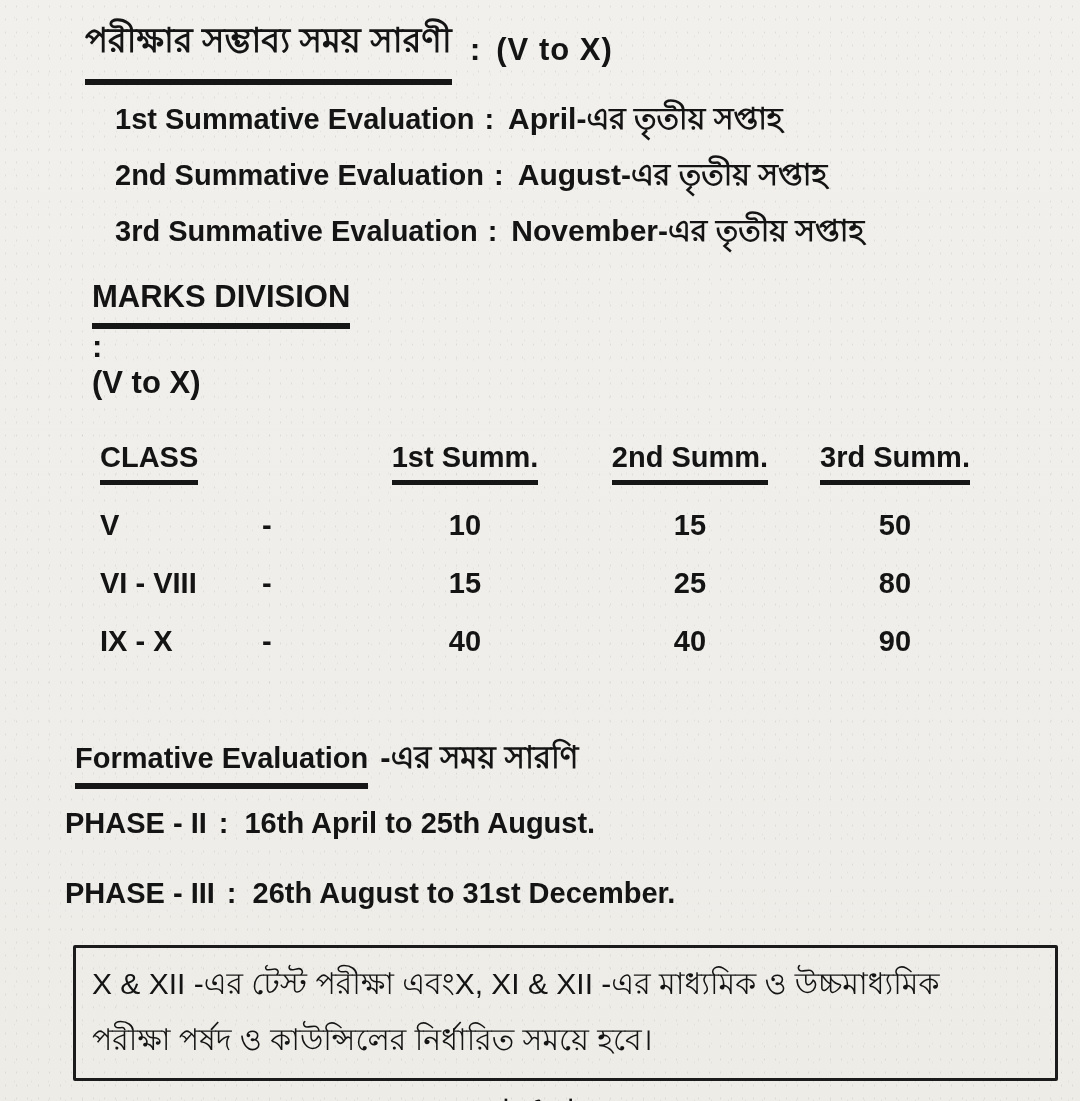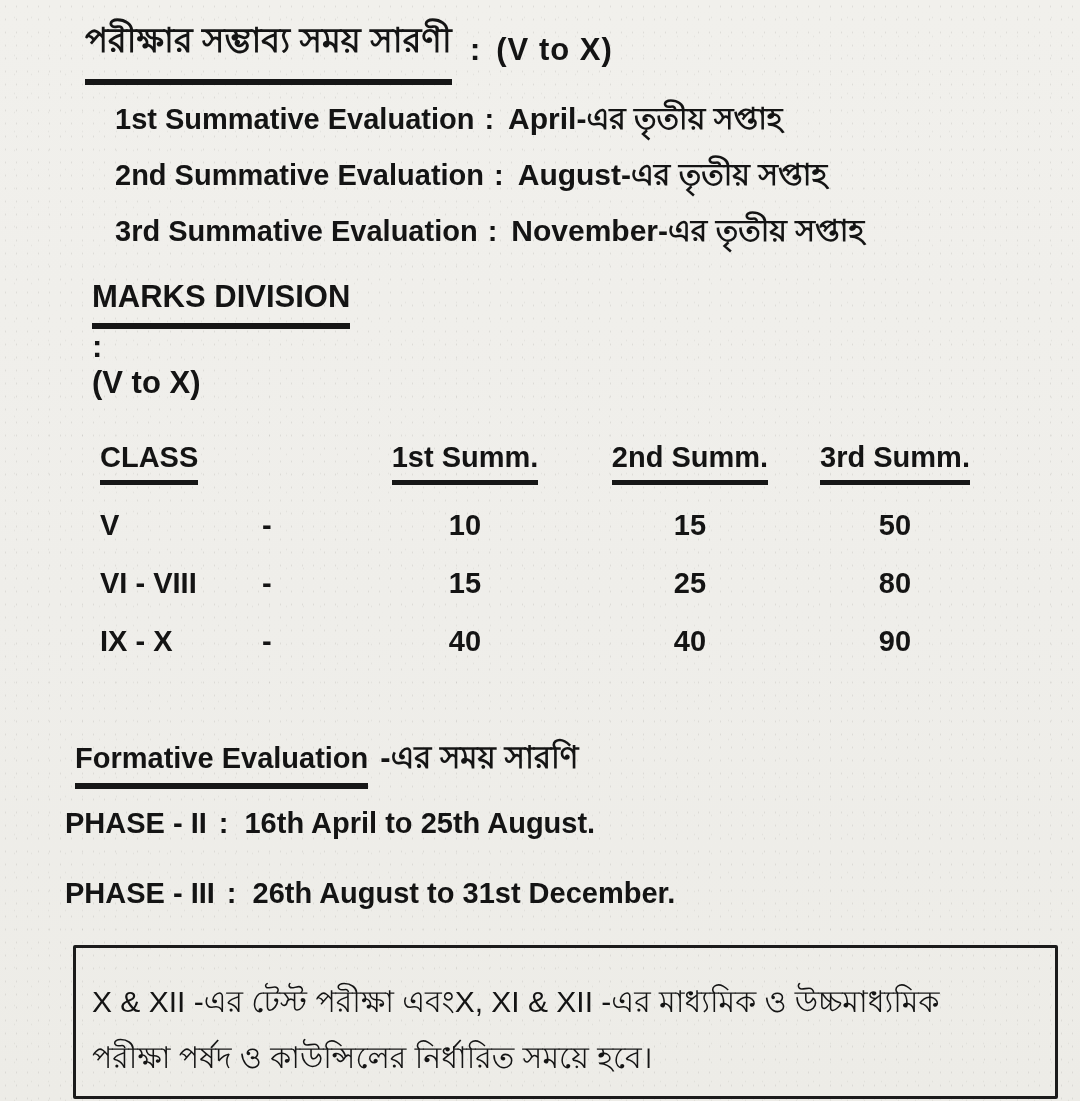--- a/index.html
+++ b/index.html
@@ -96,21 +96,21 @@
     margin-bottom: 34px;
     white-space: nowrap;
   }
   .phase-sep { margin: 0 16px 0 12px; }
   
   .note-box {
     margin: 18px 0 0 73px;
     width: 985px;
     border: 3px solid #1b1b1b;
     border-radius: 2px;
-    padding: 26px 18px 10px 16px;
+    padding: 8px 18px 10px 16px;
     font-size: 30px;
     line-height: 56px;
   }
   .note-line { white-space: nowrap; }
   
   .page-number {
     margin-top: 6px;
     text-align: center;
     font-size: 26px;
     font-weight: bold;

